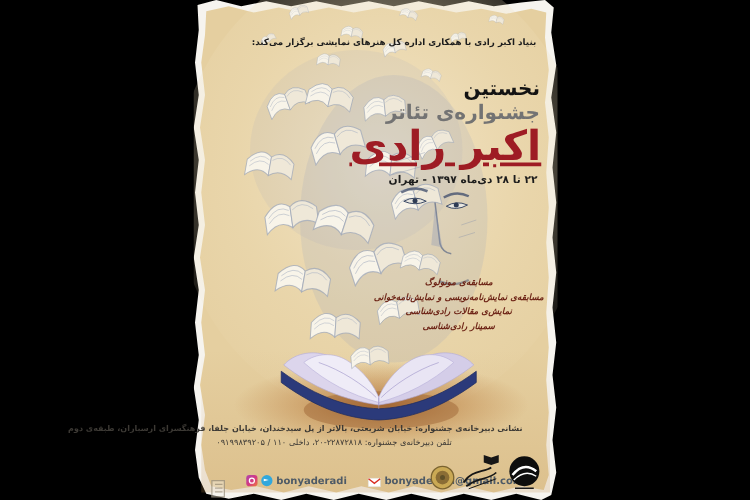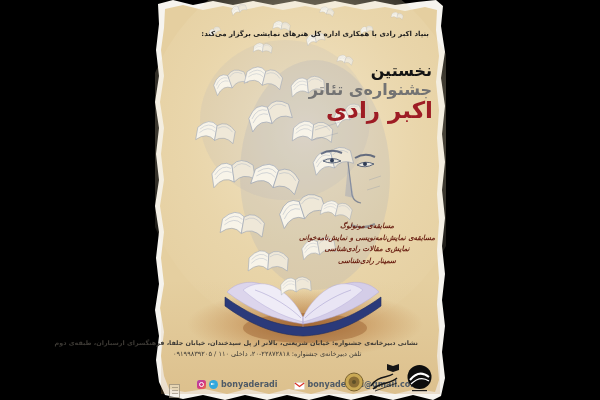--- a/index.html
+++ b/index.html
@@ -4,21 +4,21 @@
 <style>
   * { margin:0; padding:0; box-sizing:border-box; }
   body { background:#000; font-family:"DejaVu Sans", sans-serif; }
   .stage { position:relative; width:600px; height:400px; background:#000; overflow:hidden; }
   .poster { position:absolute; left:155px; top:0; width:291px; height:400px; }
   .poster svg.art { position:absolute; left:0; top:0; z-index:0; }
   .txt { position:absolute; z-index:2; direction:rtl; white-space:nowrap; }
   .t-tagline { top:30px; right:17px; font-size:7px; font-weight:bold; color:#1c1c1c; }
   .t-line1 { top:61px; right:14px; font-size:16px; font-weight:bold; color:#131313; }
   .t-line2 { top:80px; right:14px; font-size:16px; font-weight:bold; color:#737373; }
-  .t-name  { top:97px; right:13px; font-size:23px; font-weight:bold; color:#9e1c24; }
+  .t-name  { top:97px; right:13px; font-size:33px; font-weight:bold; color:#9e1c24;text-decoration:underline; }
   .t-date  { top:139px; right:16px; font-size:8.5px; font-weight:bold; color:#1c1c1c; }
   .program-list { top:221px; right:11px; text-align:center;font-style:italic; }
   .program-item { font-size:7px; font-weight:bold; color:#6e2517; line-height:11.5px; }
   .program-item.highlight { color:#c3271a; font-size:6.5px; }
   .t-address { top:339px; left:18px; right:28px; text-align:center; font-size:6.4px; font-weight:bold; color:#3d3a35; }
   .t-phone   { top:350px; left:18px; right:0; text-align:left; font-size:6.6px; font-weight:normal; color:#3d3a35; }
   .social-row { position:absolute; z-index:2; top:375px; left:42px; display:flex; align-items:center; gap:3px; }
   .latin { font-size:8px; font-weight:bold; color:#4e5a66; direction:ltr; }
   .gap12 { width:10px; }
   .ig-icon { width:9px; height:9px; border-radius:2.5px;
@@ -125,20 +125,21 @@
           <path d="M196,225 Q208,230 220,224" stroke="#4a5875" stroke-width="2" fill="none" opacity="0.5"></path>
           <path d="M160,130 L185,122 M158,140 L183,133 M214,180 L226,176 M212,190 L225,186" stroke="#7e8ca8" stroke-width="0.7" opacity="0.4"></path>
         </g>
       </g>
     </svg>
 
     <div class="txt t-tagline">بنیاد اکبر رادی با همکاری اداره کل هنرهای نمایشی برگزار می‌کند:</div>
     <div class="txt t-line1">نخستین</div>
     <div class="txt t-line2">جشنواره‌ی تئاتر</div>
     <div class="txt t-name">اکبر رادی</div>
+    <div class="txt t-date">۲۲ تا ۲۸ دی‌ماه ۱۳۹۷ - تهران</div>
 
     <div class="txt program-list">
       <div class="program-item">مسابقه‌ی مونولوگ</div>
       <div class="program-item">مسابقه‌ی نمایش‌نامه‌نویسی و نمایش‌نامه‌خوانی</div>
       <div class="program-item">نمایش‌ی مقالات رادی‌شناسی</div>
       <div class="program-item">سمینار رادی‌شناسی</div>
     </div>
 
     <div class="txt t-address">نشانی دبیرخانه‌ی جشنواره: خیابان شریعتی، بالاتر از پل سیدخندان، خیابان جلفا، فرهنگسرای ارسباران، طبقه‌ی دوم</div>
     <div class="txt t-phone">تلفن دبیرخانه‌ی جشنواره: ۲۲۸۷۲۸۱۸-۲۰، داخلی ۱۱۰ / ۰۹۱۹۹۸۳۹۲۰۵</div>

